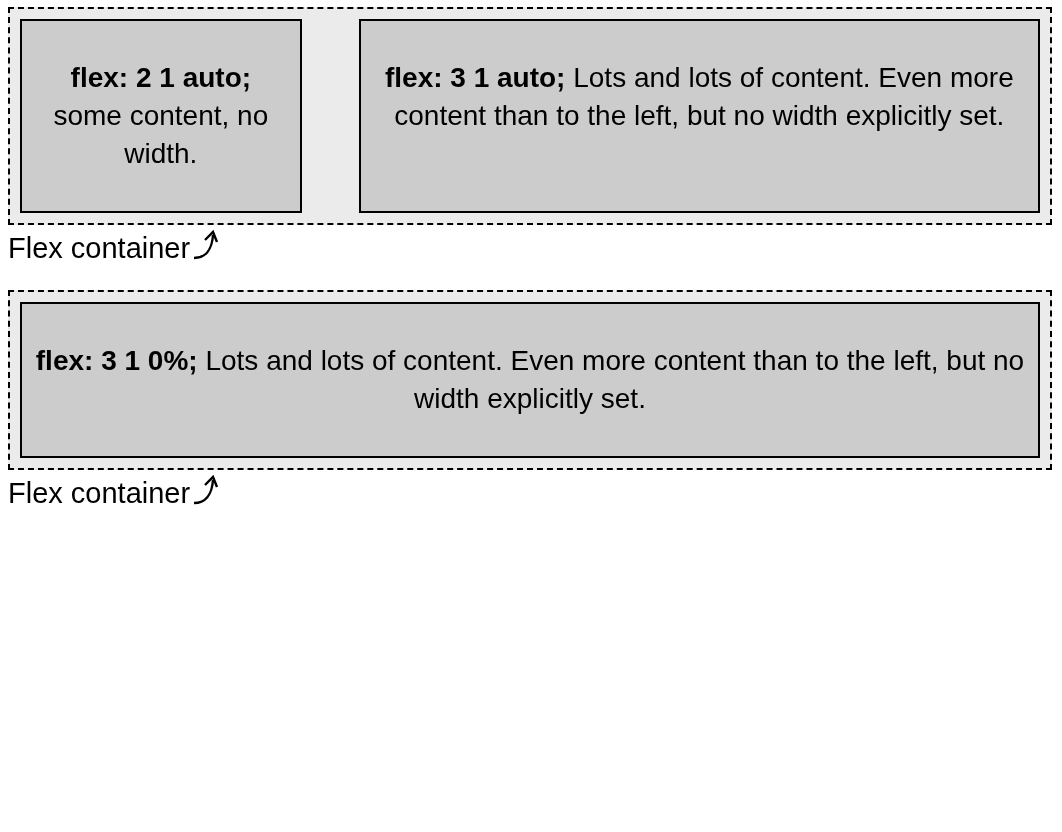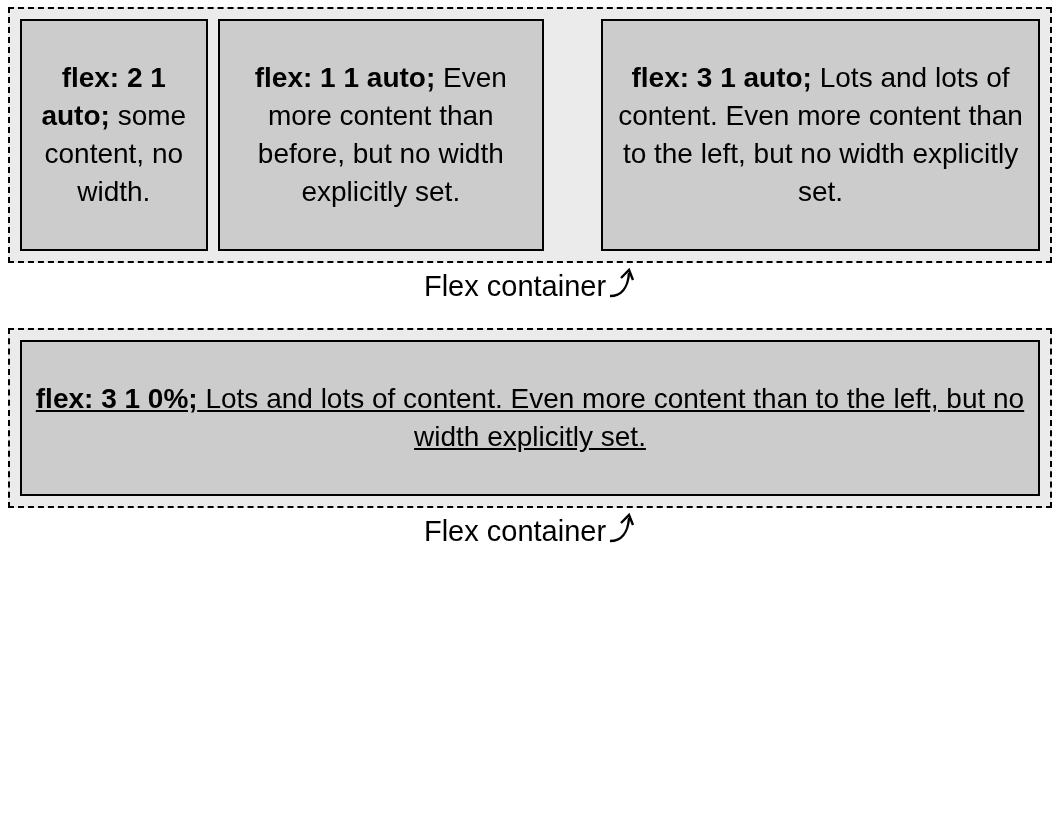--- a/index.html
+++ b/index.html
@@ -34,43 +34,40 @@
     min-width: 0;
   }
   .flex-item p { margin: 0; }
   .flex-item strong { font-weight: bold; }
   
   .fig-auto .item-1 { flex: 2 1 auto; }
   .fig-auto .item-2 { flex: 1 1 auto; }
   .fig-auto .item-3 { flex: 3 1 auto; margin-left: 47px; }
   .fig-zero .item-1 { flex: 2 1 0%; }
   .fig-zero .item-2 { flex: 1 1 0%; }
-  .fig-zero .item-3 { flex: 3 1 0%; text-decoration: underline; }
+  .fig-zero .item-3 { flex: 3 1 0%; }
   .caption {
     margin: 4px 0 24px 0;
-    text-align: center;
+    text-align: left;
     font-size: 29px;
     line-height: 36px;
     white-space: nowrap;
   }
   .caption svg {
     vertical-align: -3px;
     margin-left: 2px;
   }
 </style>
 </head>
 <body>
 
 <div class="figure">
   <div class="flex-container fig-auto">
     <div class="flex-item item-1">
       <p><strong>flex: 2 1 auto;</strong><span> some content, no width.</span></p>
-    </div>
-    <div class="flex-item item-2">
-      <p><strong>flex: 1 1 auto;</strong><span> Even more content than before, but no width explicitly set.</span></p>
     </div>
     <div class="flex-item item-3">
       <p><strong>flex: 3 1 auto;</strong><span> Lots and lots of content. Even more content than to the left, but no width explicitly set.</span></p>
     </div>
   </div>
   <div class="caption">
     <span>Flex container</span><svg width="28" height="32" viewBox="0 0 28 32" aria-hidden="true">
       <path d="M2 29 C 13 29, 20 21, 21 6" fill="none" stroke="#000000" stroke-width="2.4"></path>
       <path d="M13 11 L21 3 L25 13" fill="none" stroke="#000000" stroke-width="2.4" stroke-linejoin="miter"></path>
     </svg>

